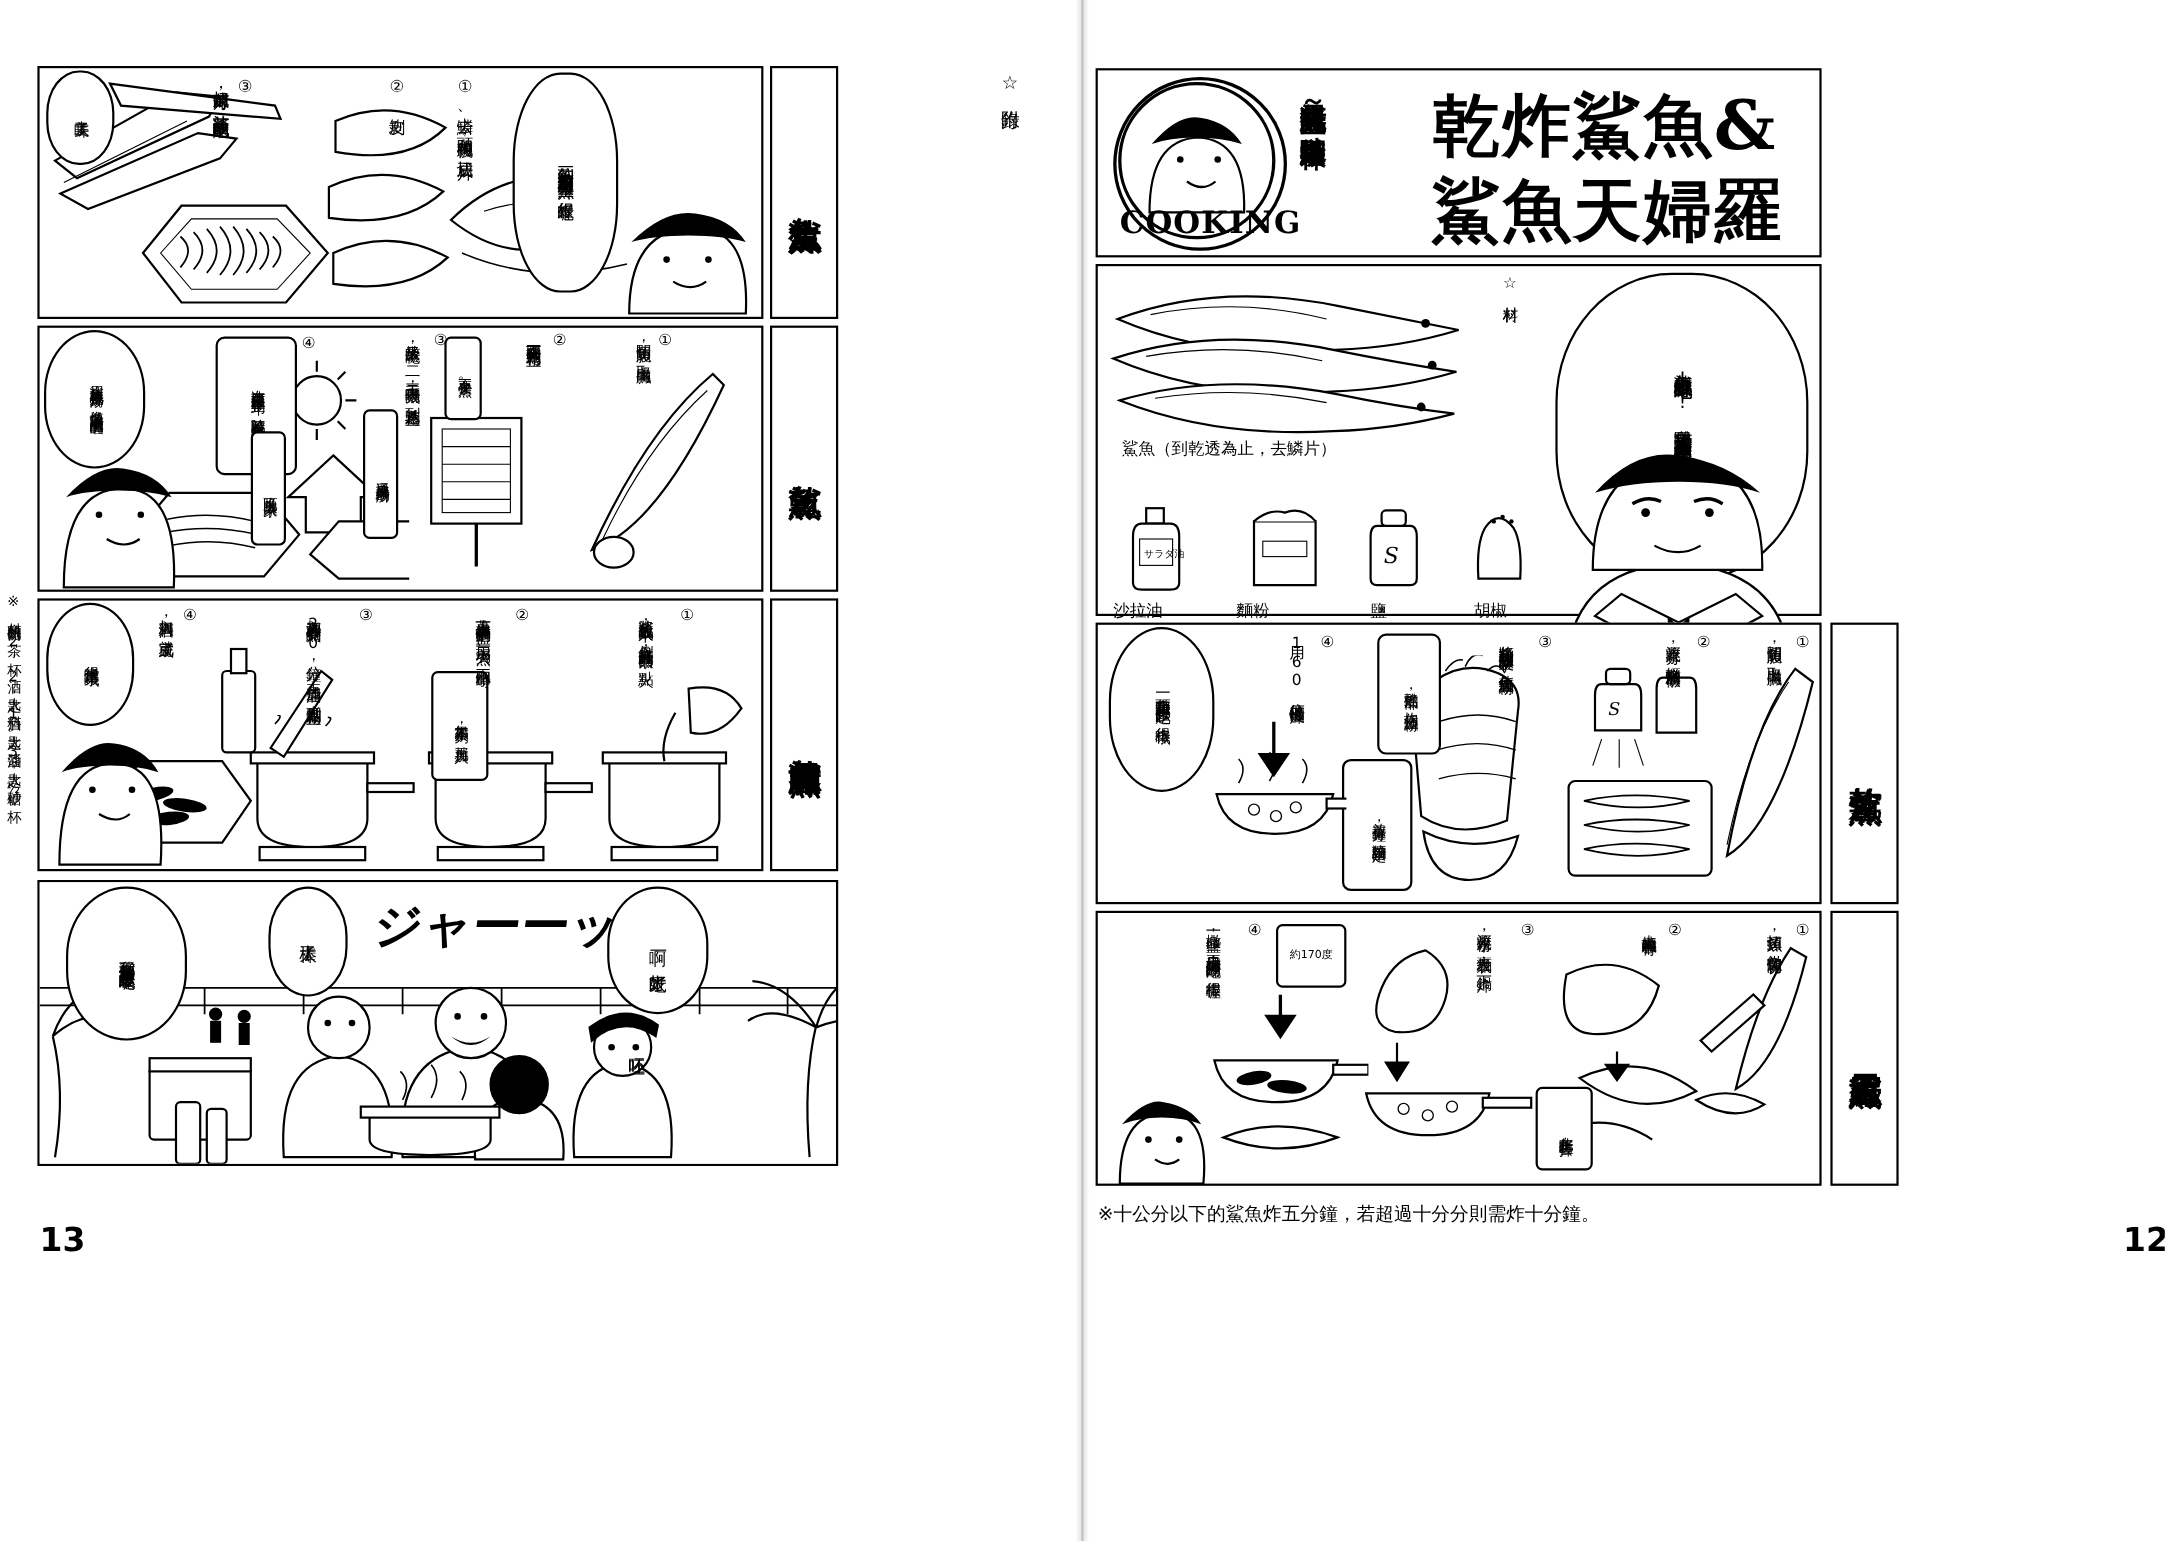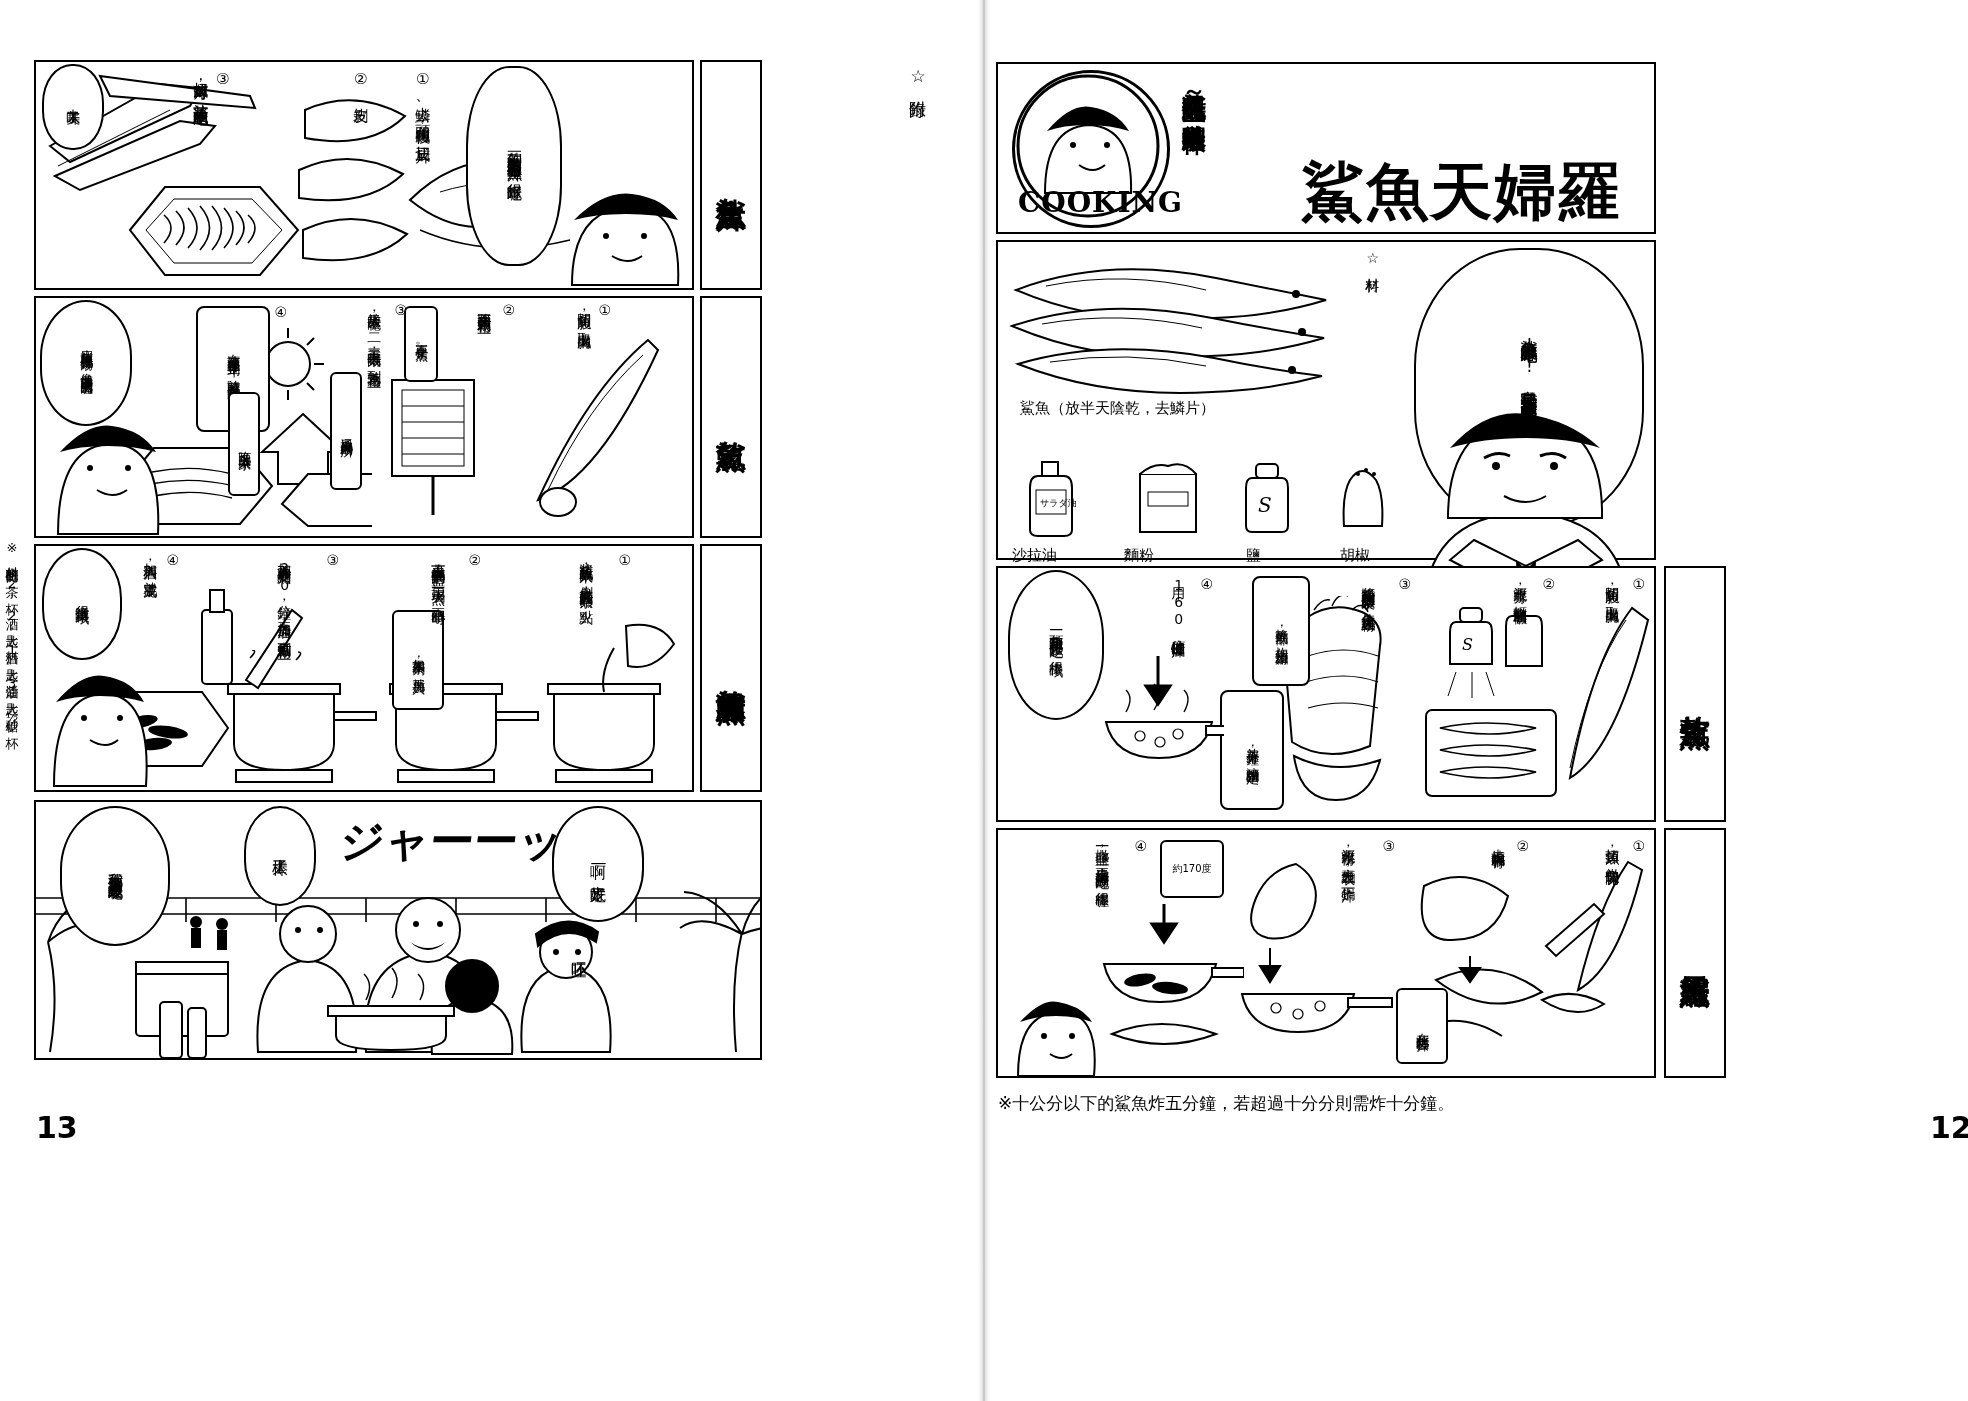--- a/index.html
+++ b/index.html
@@ -352,20 +352,21 @@
       <path d="M32 58 q24 -28 44 -24 q26 4 38 24 q-18 -6 -42 -6 q-24 0 -40 6 Z" fill="#000"></path>
       <circle cx="58" cy="72" r="3" fill="#000"></circle>
         <circle cx="92" cy="72" r="3" fill="#000"></circle>
       <path d="M64 92 q14 10 26 0" stroke="#000" stroke-width="2" fill="none"></path>
     </svg>
   </div>
   <div class="plain" style="left:34px;top:186px;font-size:28px;font-weight:bold;letter-spacing:1px;font-family:'DejaVu Serif',serif;">COOKING</div>
 
   <div class="plain v" style="left:196px;top:74px;font-size:24px;font-weight:bold;height:150px;">鯊魚長得雖醜～味道卻是一級棒！</div>
 
+  <div class="plain bigtitle" style="left:318px;top:72px;font-size:62px;letter-spacing:2px;">乾炸鯊魚&amp;</div>
   <div class="plain bigtitle" style="left:318px;top:150px;font-size:62px;letter-spacing:2px;">鯊魚天婦羅</div>
 
   <div class="panel" style="left:12px;top:240px;width:660px;height:320px;"></div>
 
   <svg class="plain" style="left:22px;top:250px;" width="340" height="150">
     <g fill="#fff" stroke="#000" stroke-width="2">
       <path d="M10 40 q90 -34 200 -12 q60 12 110 22 q-52 16 -112 18 q-110 10 -198 -28 Z"></path>
       <path d="M6 76 q90 -30 200 -8 q60 12 112 20 q-54 16 -114 18 q-110 8 -198 -30 Z"></path>
       <path d="M12 114 q88 -26 196 -6 q58 12 108 18 q-52 14 -110 16 q-108 6 -194 -28 Z"></path>
     </g>
@@ -373,21 +374,21 @@
       <path d="M40 36 q80 -16 160 4 M36 74 q80 -14 160 4 M44 112 q78 -12 156 4"></path>
     </g>
     <g fill="#000">
       <circle cx="290" cy="44" r="4"></circle>
         <circle cx="296" cy="82" r="4"></circle>
         <circle cx="286" cy="120" r="4"></circle>
     </g>
   </svg>
 
   <div class="plain v" style="left:380px;top:250px;font-size:14px;">☆材料</div>
-  <div class="plain" style="left:36px;top:398px;font-size:15px;width:240px;line-height:1.4;">鯊魚（放半天陰乾，去鱗片）</div>
+  <div class="plain" style="left:36px;top:398px;font-size:15px;width:240px;line-height:1.4;">鯊魚（到乾透為止，去鱗片）</div>
 
   <svg class="plain" style="left:44px;top:456px;" width="56" height="84">
     <rect x="14" y="6" width="16" height="14" fill="#fff" stroke="#000" stroke-width="2"></rect>
     <path d="M10 20 h26 q8 0 8 12 v42 q0 6 -8 6 h-26 q-8 0 -8 -6 v-42 q0 -12 8 -12 Z" fill="#fff" stroke="#000" stroke-width="2"></path>
     <rect x="8" y="34" width="30" height="24" fill="#fff" stroke="#000" stroke-width="1"></rect>
     <text x="12" y="50" font-size="9" font-family="DejaVu Sans">サラダ油</text>
   </svg>
   <div class="plain" style="left:28px;top:546px;font-size:15px;">沙拉油</div>
 
   <svg class="plain" style="left:146px;top:456px;" width="76" height="84">

